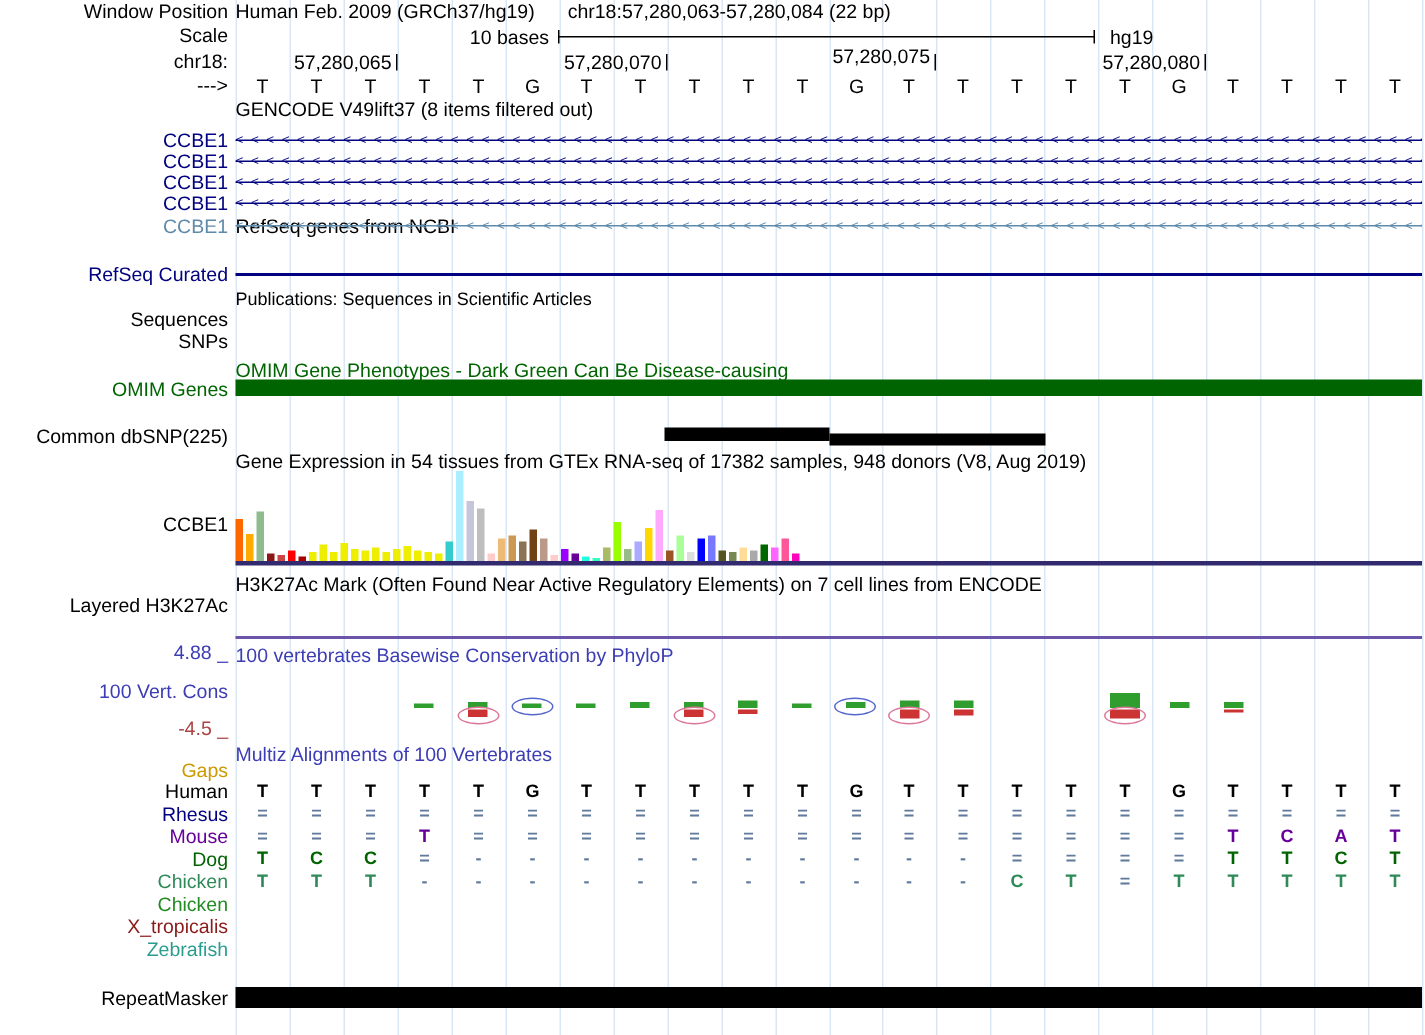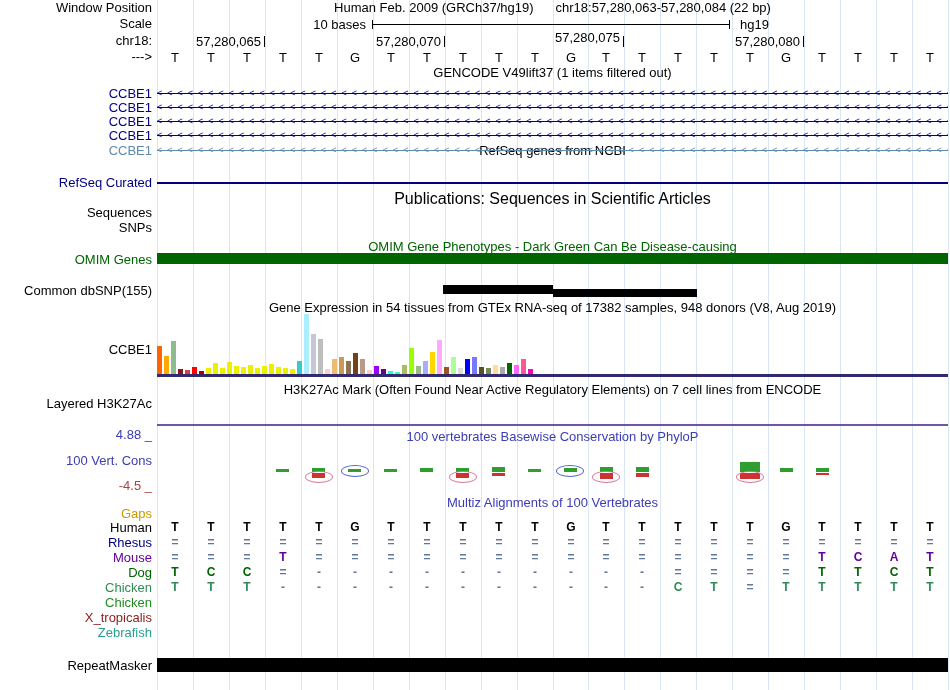--- a/index.html
+++ b/index.html
@@ -1,20 +1,20 @@
 <!DOCTYPE html>
 <html><head>
 <meta charset="utf-8">
 <style>
   *{margin:0;padding:0;box-sizing:border-box}
   html,body{background:#fff}
   #browser{position:relative;width:950px;height:690px;background:#fff;overflow:hidden;
            font-family:"Liberation Sans",sans-serif;font-size:13px;color:#000}
   .lbl{position:absolute;left:0;width:152px;text-align:right;white-space:nowrap;height:14px;line-height:14px}
-  .title{position:absolute;left:157px;width:791px;text-align:center;white-space:nowrap;height:14px;line-height:14px}
+  .title{position:absolute;left:157px;width:791px;white-space:nowrap;height:14px;line-height:14px}
   .navy{color:#000080}
   .dgreen{color:#006400}
   .blue{color:#3c3cb4}
   .red{color:#aa4444}
   .sp{display:inline-block;width:22px}
   .abs{position:absolute}
 </style>
 </head>
 <body>
 
@@ -50,35 +50,35 @@
 
   <div class="lbl" style="top:17px">Scale</div>
   <div class="abs" style="left:240px;top:17px;width:126px;text-align:right">10 bases</div>
   <div class="abs" style="left:372px;top:20px;width:358px;height:9px;border-left:1px solid #000;border-right:1px solid #000"></div>
   <div class="abs" style="left:372px;top:24px;width:358px;height:1px;background:#000"></div>
   <div class="abs" style="left:740px;top:17px">hg19</div>
 
   <div class="lbl" style="top:34px">chr18:</div>
   <div class="lbl" style="top:50px">---&gt;</div>
 
-  <div class="title" style="top:66px">GENCODE V49lift37 (1 items filtered out)</div>
+  <div class="title" style="top:66px">GENCODE V49lift37 (8 items filtered out)</div>
 
   <div class="title" style="top:144px">RefSeq genes from NCBI</div>
   <div class="lbl navy" style="top:176px">RefSeq Curated</div>
   <div class="abs" style="left:157px;top:182px;width:791px;height:2px;background:#000080"></div>
 
-  <div class="title" style="top:192px;font-size:16px">Publications: Sequences in Scientific Articles</div>
+  <div class="title" style="top:192px;font-size:12px">Publications: Sequences in Scientific Articles</div>
   <div class="lbl" style="top:206px">Sequences</div>
   <div class="lbl" style="top:221px">SNPs</div>
 
   <div class="title dgreen" style="top:240px">OMIM Gene Phenotypes - Dark Green Can Be Disease-causing</div>
   <div class="lbl dgreen" style="top:253px">OMIM Genes</div>
   <div class="abs" style="left:157px;top:253px;width:791px;height:11px;background:#006400"></div>
 
-  <div class="lbl" style="top:284px">Common dbSNP(155)</div>
+  <div class="lbl" style="top:284px">Common dbSNP(225)</div>
 
   <div class="title" style="top:301px">Gene Expression in 54 tissues from GTEx RNA-seq of 17382 samples, 948 donors (V8, Aug 2019)</div>
   <div class="lbl" style="top:343px">CCBE1</div>
   <div class="abs" style="left:157px;top:374px;width:791px;height:3px;background:#322a6e"></div>
 
   <div class="title" style="top:383px">H3K27Ac Mark (Often Found Near Active Regulatory Elements) on 7 cell lines from ENCODE</div>
   <div class="lbl" style="top:397px">Layered H3K27Ac</div>
   <div class="abs" style="left:157px;top:424px;width:791px;height:2px;background:#6a55aa"></div>
 
   <div class="lbl blue" style="top:428px">4.88 _</div>

